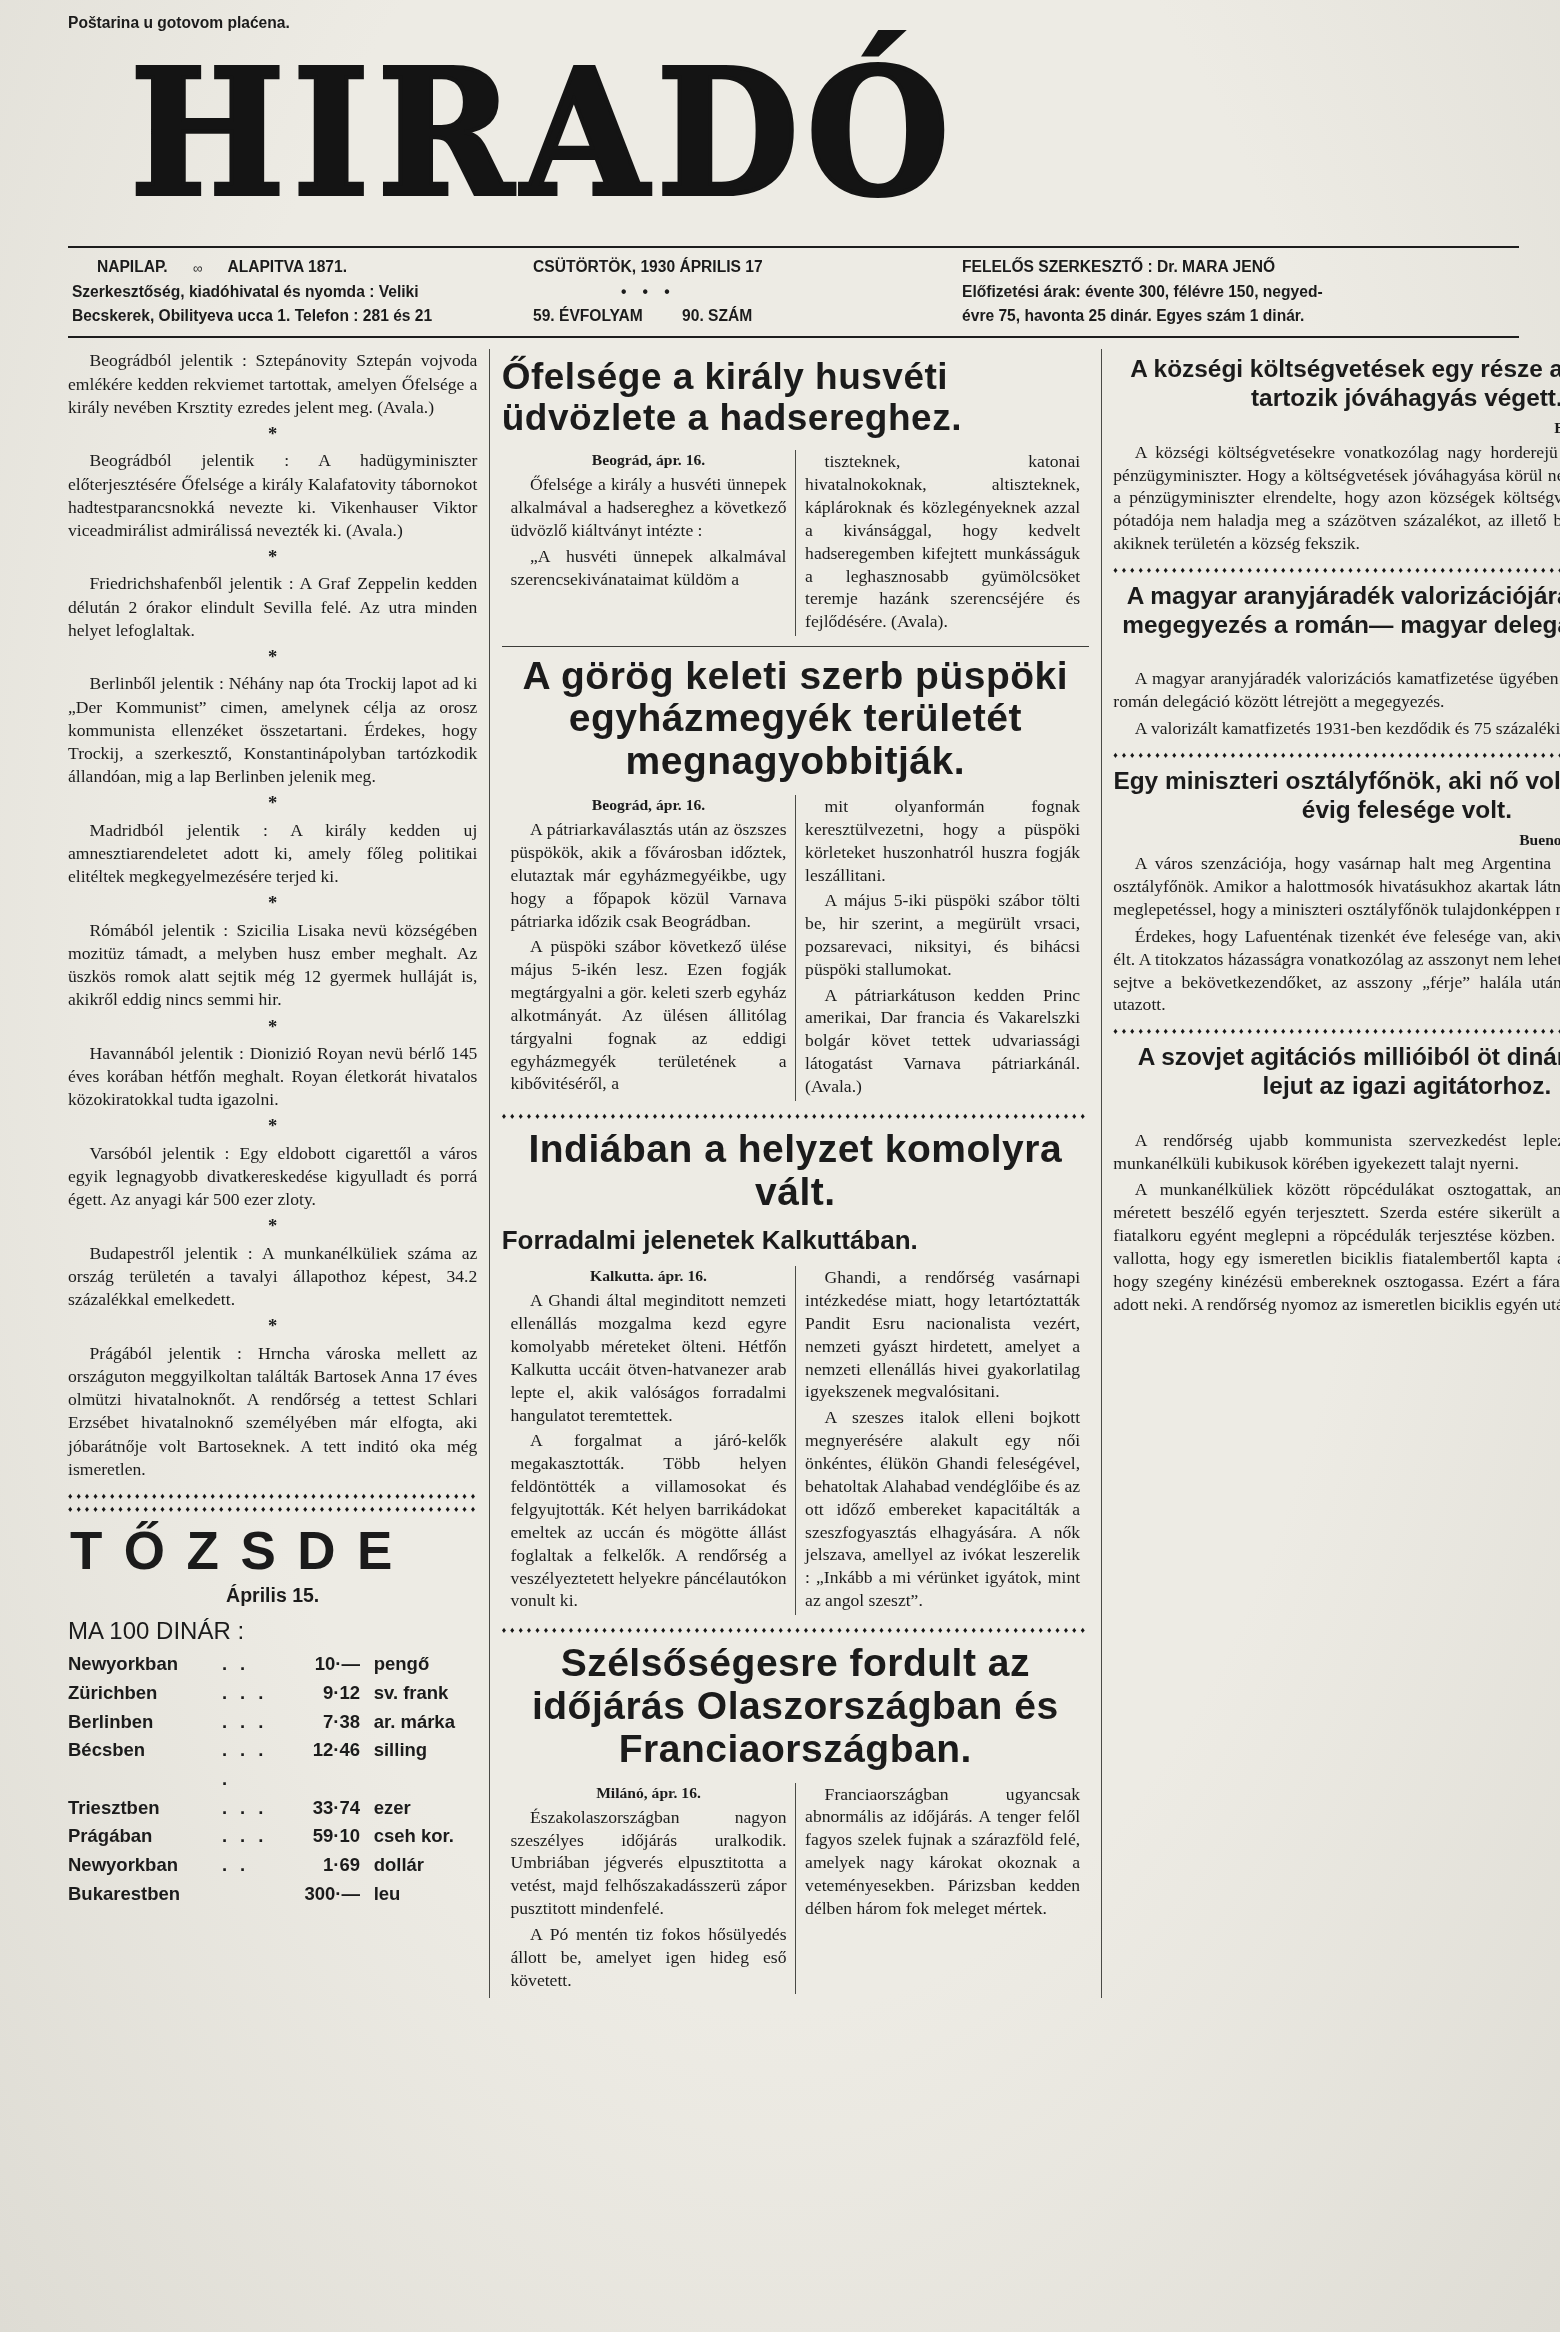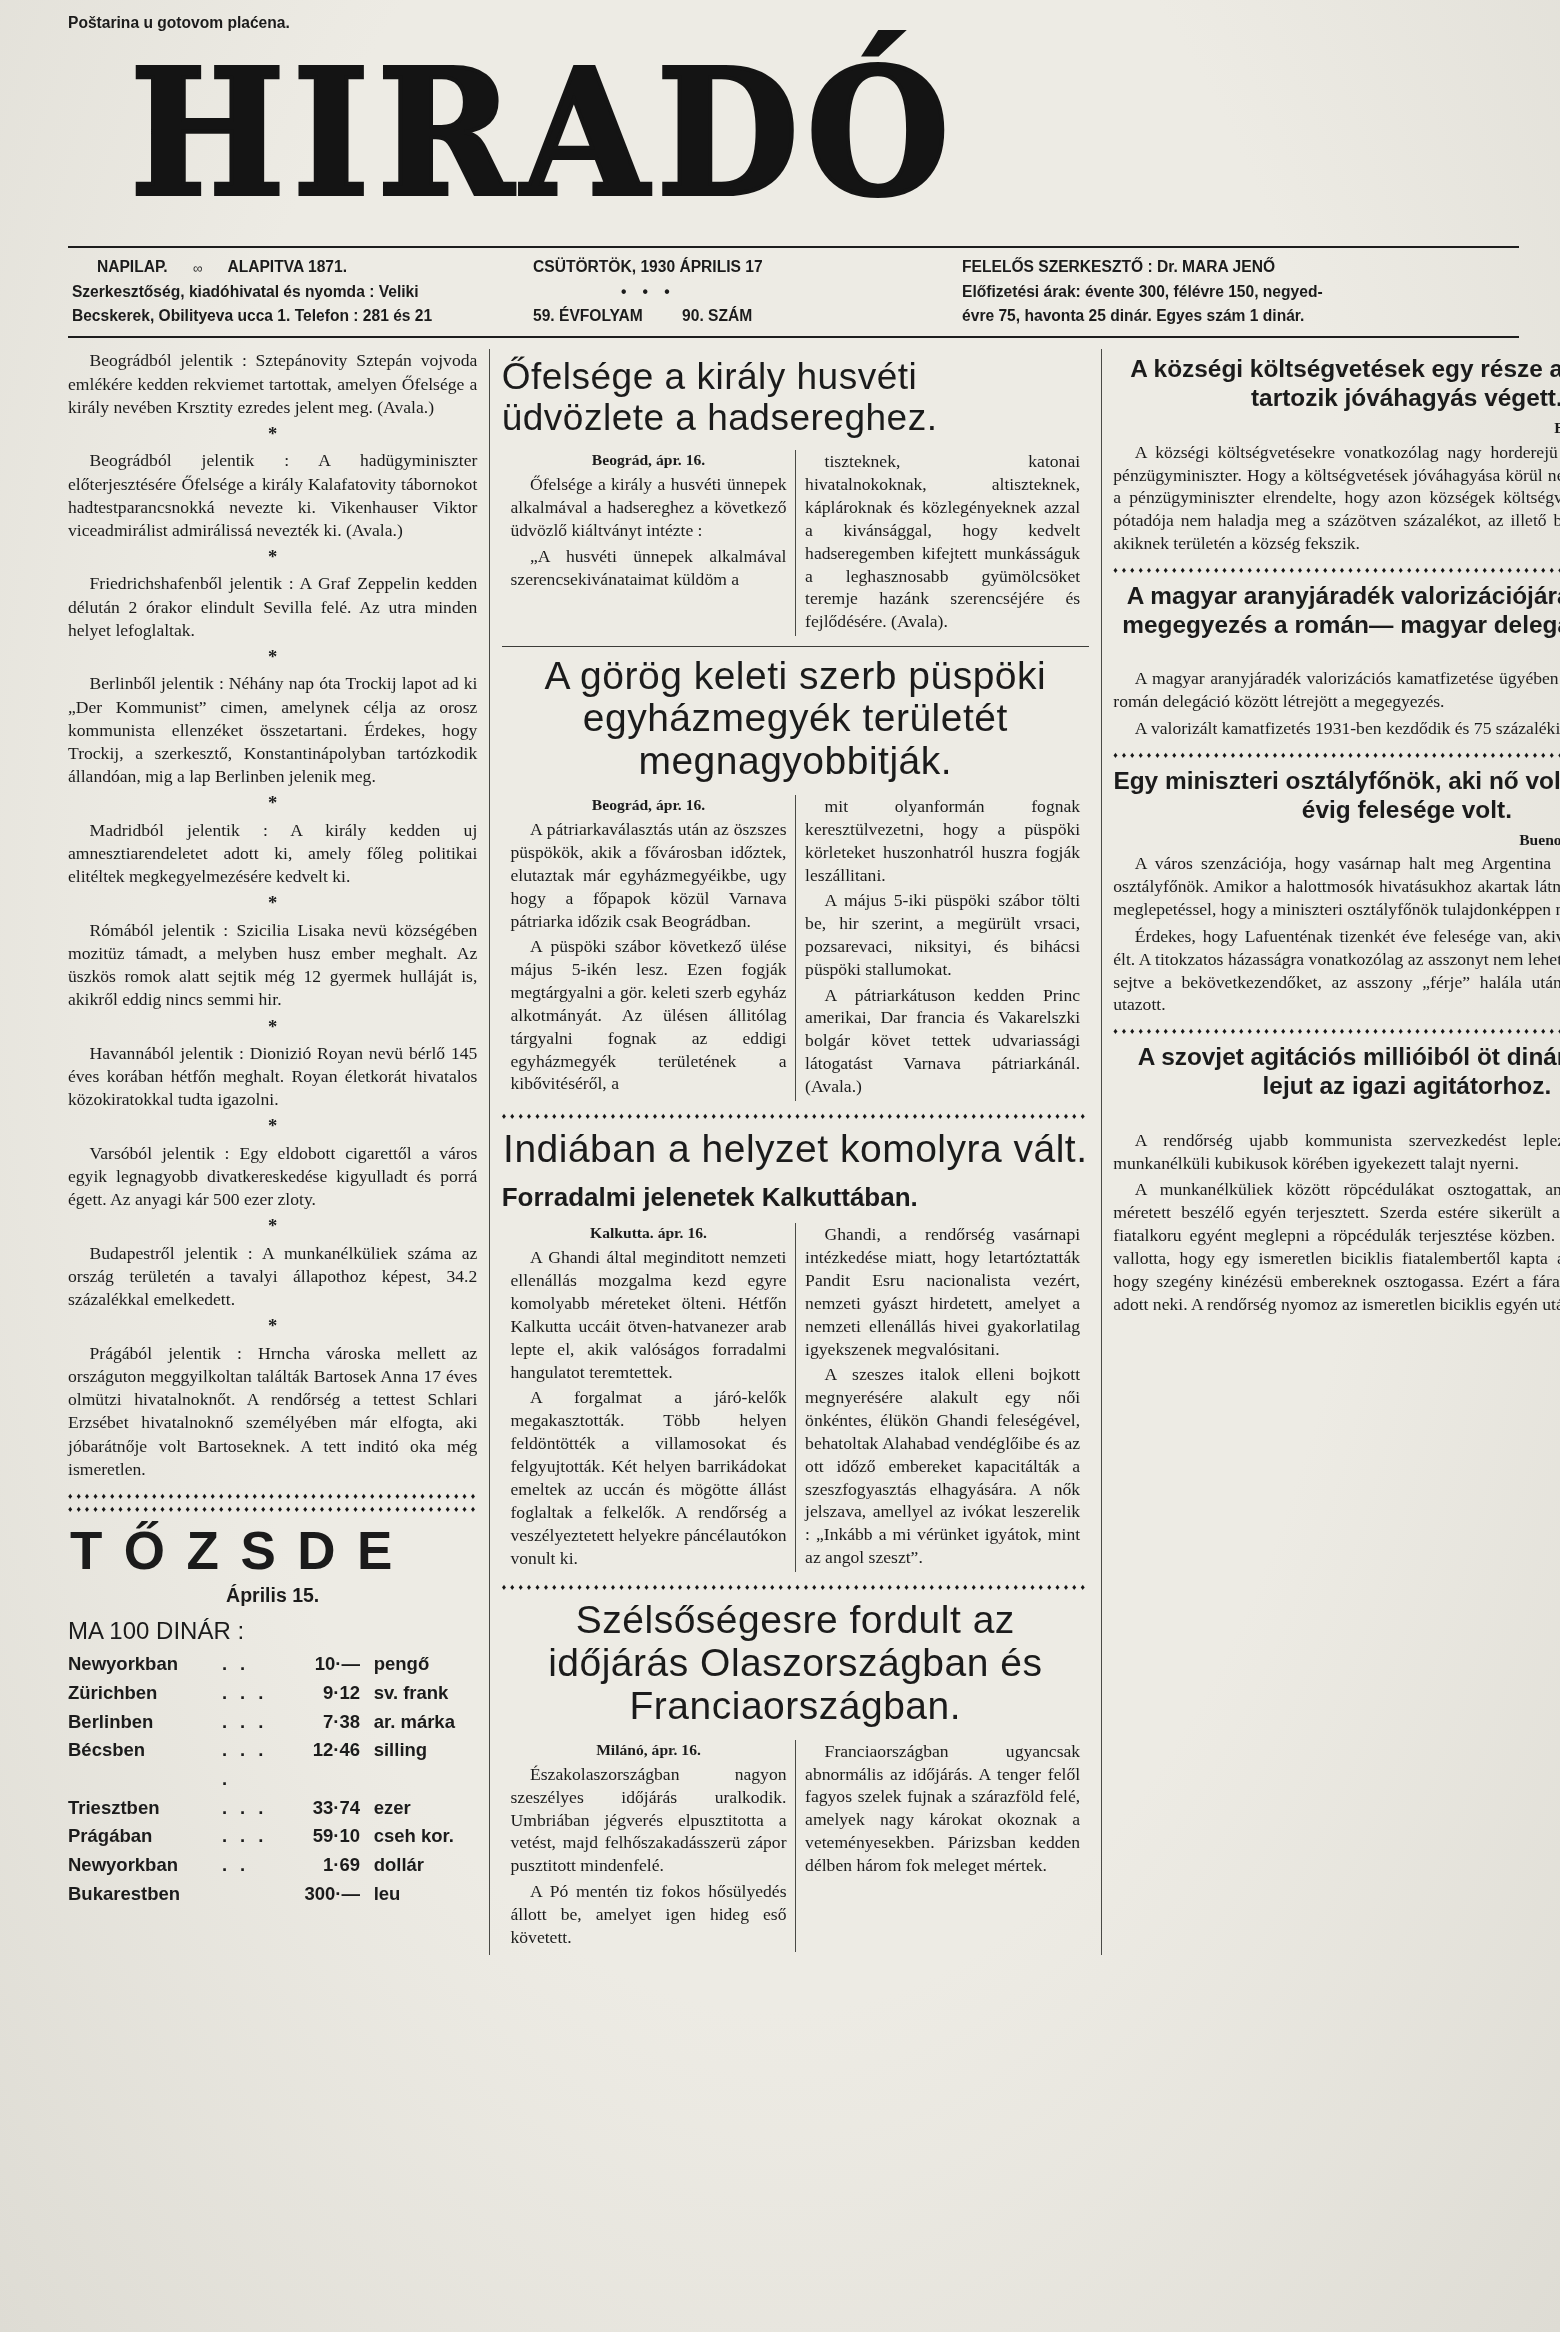--- a/index.html
+++ b/index.html
@@ -31,21 +31,21 @@
   .ir.vol span{margin-right:35px;font-weight:bold;}
   .main{display:flex;margin-top:11.7px;}
   .col{box-sizing:border-box;}
   .col-left{width:421px;padding-right:11.7px;}
   .col-center{width:651px;border-left:1px solid #4a4a46;border-right:1px solid #4a4a46;padding:3.9px 11.7px;}
   .col-right{flex:1;padding-left:11.7px;}
   .brief{font-size:17.6px;line-height:1.32;text-align:justify;text-indent:21.5px;margin:0 0 3.9px 0;}
   .star{text-align:center;font-size:18.5px;font-weight:bold;line-height:1;margin:5.9px 0;}
   .diamonds{overflow:hidden;white-space:nowrap;font-size:8.8px;letter-spacing:3.9px;line-height:1.3;margin:9.8px 0 5.9px 0;color:#161616;}
   .hrule{border-top:1px solid #3c3c38;margin:9.8px 0 7.8px 0;}
-  .hl{font-family:"Liberation Sans",sans-serif;font-weight:normal;font-size:39px;line-height:1.1;text-align:center;margin:3.9px 0 11.7px 0;letter-spacing:0.5px;}
+  .hl{font-family:"Liberation Sans",sans-serif;font-weight:bold;font-size:39px;line-height:1.1;text-align:center;margin:3.9px 0 11.7px 0;letter-spacing:0.5px;}
   .hl.left{text-align:left;font-size:37px;}
   .subhead{font-family:"Liberation Sans",sans-serif;font-weight:bold;font-size:26px;text-align:left;margin:0 0 9.8px 0;}
   .twocol{display:flex;}
   .tc{width:50%;padding:0 8.8px;font-size:17.6px;line-height:1.3;text-align:justify;box-sizing:border-box;}
   .tc + .tc{border-left:1px solid #4a4a46;}
   .tc p{margin:0 0 2.9px 0;text-indent:19.5px;}
   .dateline{font-weight:bold;font-size:15.6px;text-align:center;margin:0 0 2.9px 0;}
   .hr3{font-family:"Liberation Sans",sans-serif;font-weight:bold;font-size:24.4px;line-height:1.18;text-align:center;margin:5.9px 0 5.9px 0;}
   .dateline-r{font-weight:bold;font-size:15.6px;text-align:right;padding-right:33px;margin:0 0 3.9px 0;}
   .rbody{font-size:17.6px;line-height:1.3;text-align:justify;text-indent:21.5px;margin:0 0 3.9px 0;}
@@ -97,21 +97,21 @@
 
     <div class="col col-left">
       <p class="brief">Beográdból jelentik : Sztepánovity Sztepán vojvoda emlékére kedden rekviemet tartottak, amelyen Őfelsége a király nevében Krsztity ezredes jelent meg. (Avala.)</p>
       <div class="star">*</div>
       <p class="brief">Beográdból jelentik : A hadügyminiszter előterjesztésére Őfelsége a király Kalafatovity tábornokot hadtestparancsnokká nevezte ki. Vikenhauser Viktor viceadmirálist admirálissá nevezték ki. (Avala.)</p>
       <div class="star">*</div>
       <p class="brief">Friedrichshafenből jelentik : A Graf Zeppelin kedden délután 2 órakor elindult Sevilla felé. Az utra minden helyet lefoglaltak.</p>
       <div class="star">*</div>
       <p class="brief">Berlinből jelentik : Néhány nap óta Trockij lapot ad ki „Der Kommunist” cimen, amelynek célja az orosz kommunista ellenzéket összetartani. Érdekes, hogy Trockij, a szerkesztő, Konstantinápolyban tartózkodik állandóan, mig a lap Berlinben jelenik meg.</p>
       <div class="star">*</div>
-      <p class="brief">Madridból jelentik : A király kedden uj amnesztiarendeletet adott ki, amely főleg politikai elitéltek megkegyelmezésére kedvelt ki.</p>
+      <p class="brief">Madridból jelentik : A király kedden uj amnesztiarendeletet adott ki, amely főleg politikai elitéltek megkegyelmezésére terjed ki.</p>
       <div class="star">*</div>
       <p class="brief">Rómából jelentik : Szicilia Lisaka nevü községében mozitüz támadt, a melyben husz ember meghalt. Az üszkös romok alatt sejtik még 12 gyermek hulláját is, akikről eddig nincs semmi hir.</p>
       <div class="star">*</div>
       <p class="brief">Havannából jelentik : Dionizió Royan nevü bérlő 145 éves korában hétfőn meghalt. Royan életkorát hivatalos közokiratokkal tudta igazolni.</p>
       <div class="star">*</div>
       <p class="brief">Varsóból jelentik : Egy eldobott cigarettől a város egyik legnagyobb divatkereskedése kigyulladt és porrá égett. Az anyagi kár 500 ezer zloty.</p>
       <div class="star">*</div>
       <p class="brief">Budapestről jelentik : A munkanélküliek száma az ország területén a tavalyi állapothoz képest, 34.2 százalékkal emelkedett.</p>
       <div class="star">*</div>
       <p class="brief">Prágából jelentik : Hrncha városka mellett az országuton meggyilkoltan találták Bartosek Anna 17 éves olmützi hivatalnoknőt. A rendőrség a tettest Schlari Erzsébet hivatalnoknő személyében már elfogta, aki jóbarátnője volt Bartoseknek. A tett inditó oka még ismeretlen.</p>

